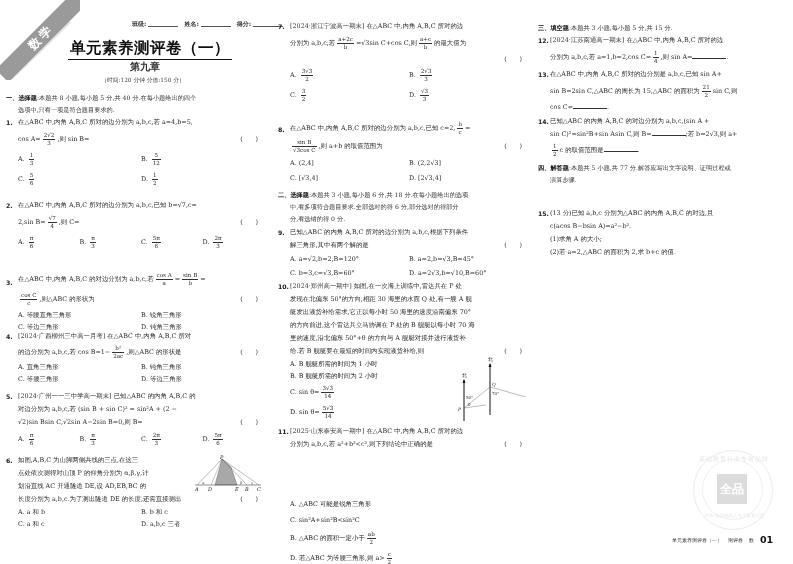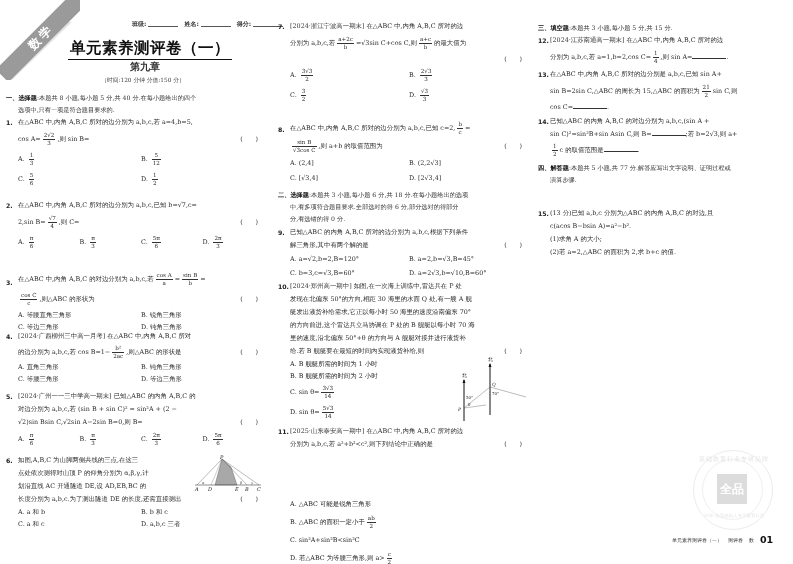--- a/index.html
+++ b/index.html
@@ -235,22 +235,22 @@
       <div class="opt"><span>C.</span> <span>sin θ=</span><span class="frac"><span class="n">3√3</span><span class="d">14</span></span></div>
       <div class="opt"><span>D.</span> <span>sin θ=</span><span class="frac"><span class="n">5√3</span><span class="d">14</span></span></div>
     </div>
   </div>
 
   <div class="block" style="top:425px;">
     <div class="q"><span class="num">11.</span><span class="src">[2025·山东泰安高一期中]</span> <span>在△ABC 中,内角 A,B,C 所对的边</span></div>
     <div class="q"><span>分别为 a,b,c,若 a²+b²&lt;c²,则下列结论中正确的是</span><span class="paren">(　　)</span></div>
     <div style="padding-left:12px;margin-top:45px;">
       <div class="opt short" style="height:16px;line-height:16px;"><span>A.</span> <span>△ABC 可能是锐角三角形</span></div>
+      <div class="opt short" style="height:16px;line-height:16px;"><span>C.</span> <span>sin²A+sin²B&lt;sin²C</span></div>
       <div class="opt"><span>B.</span> <span>△ABC 的面积一定小于</span><span class="frac"><span class="n">ab</span><span class="d">2</span></span></div>
-      <div class="opt short" style="height:16px;line-height:16px;"><span>C.</span> <span>sin²A+sin²B&lt;sin²C</span></div>
       <div class="opt"><span>D.</span> <span>若△ABC 为等腰三角形,则 a&gt;</span><span class="frac"><span class="n">c</span><span class="d">2</span></span></div>
     </div>
   </div>
 </div>
 
 <svg class="figure10" viewBox="0 0 80 70">
   <text x="38" y="6" font-size="5" fill="#222">北</text>
   <line x1="40" y1="60" x2="40" y2="9" stroke="#111" stroke-width="1"></line>
   <polygon points="40,8 38.5,12 41.5,12" fill="#111"></polygon>
   <text x="12" y="22" font-size="5" fill="#222">北</text>

